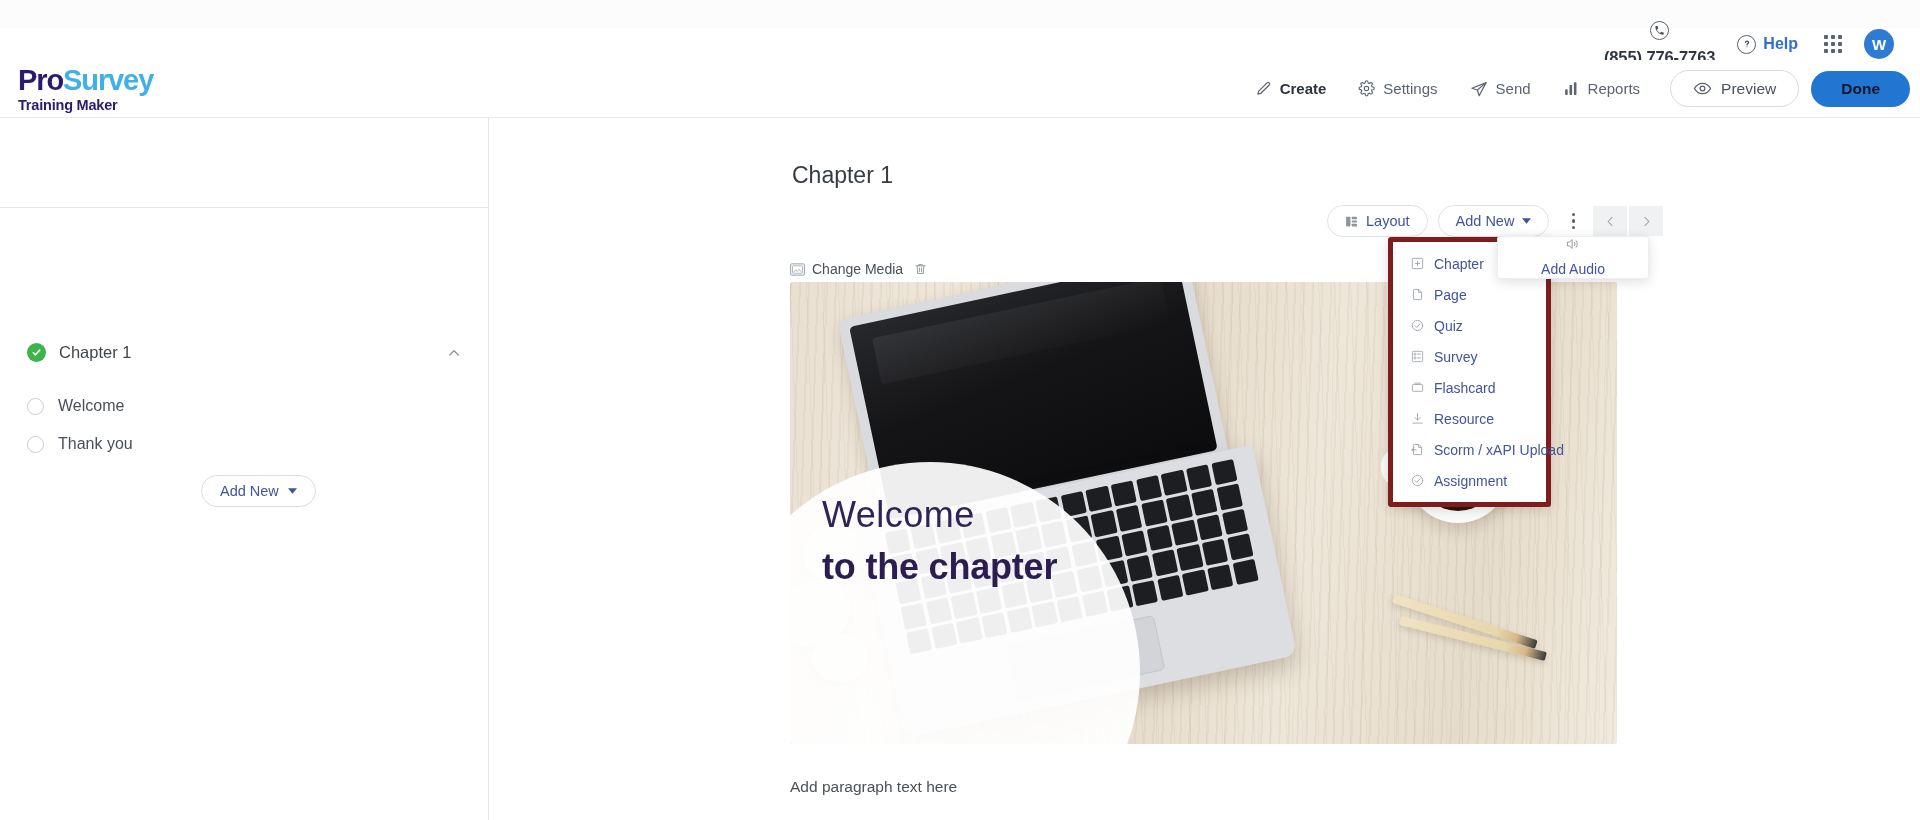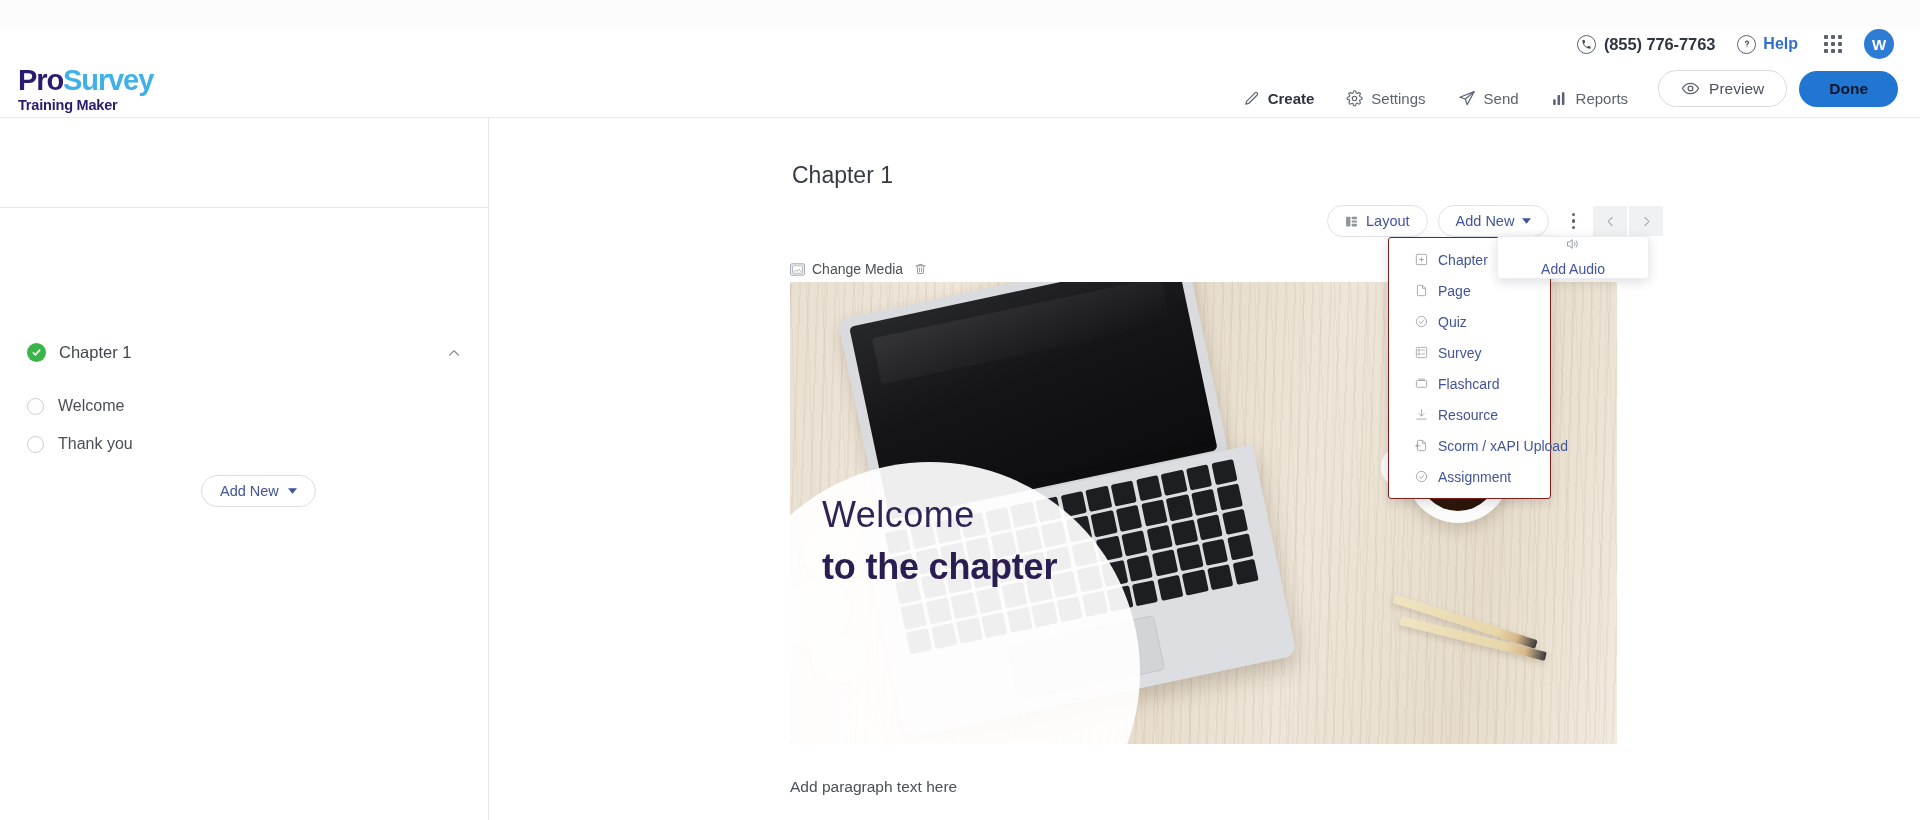--- a/index.html
+++ b/index.html
@@ -15,21 +15,21 @@
   .util-strip {
     position:absolute; left:0; top:0; width:1920px; height:28px;
     background:#fcfcfd;
   }
   .topbar {
     position:absolute; left:0; top:28px; width:1920px; height:32px;
     background:#ffffff;
     display:flex; align-items:center; justify-content:flex-end;
     padding-right:26px; gap:0px;
   }
-  .phone-block { display:flex; align-items:center; gap:8px; margin-right:22px; }
+  .phone-block { display:flex; align-items:center; gap:8px; margin-right:22px;flex-direction:column; }
   .phone-num { font-size:16.5px; color:#2f3542; font-weight:700; letter-spacing:-0.1px;}
   .help-block { display:flex; align-items:center; gap:7px; margin-right:26px; cursor:pointer;}
   .help-txt { font-size:16px; color:#2f6fd0; font-weight:700;}
   .grid-icon { display:grid; grid-template-columns:repeat(3,4px); grid-gap:3px; margin-right:22px; cursor:pointer;}
   .grid-icon i { width:4px;height:4px;background:#5b6270;border-radius:1px;display:block;}
   .avatar {
     width:30px;height:30px;border-radius:50%;background:#2e7bd4;color:#fff;
     display:flex;align-items:center;justify-content:center;font-size:15px;font-weight:700;
     cursor:pointer;
   }
@@ -40,21 +40,21 @@
   .brandrow {
     position:absolute; left:0; top:60px; width:1920px; height:58px;
     border-bottom:1px solid #e8e9ec; background:#fff;
   }
   .logo { position:absolute; left:18px; top:6px; line-height:1; cursor:pointer;}
   .logo .l1 { font-size:29px; font-weight:800; letter-spacing:-1.1px; }
   .logo .l1 .a { color:#2b1a6e; }
   .logo .l1 .b { color:#3fb1e8; }
   .logo .l2 { font-size:14.5px; font-weight:700; color:#2b1a6e; letter-spacing:-0.2px; margin-top:3px;}
 
-  .mainnav { position:absolute; right:22px; top:10px; display:flex; align-items:flex-end; gap:0; }
+  .mainnav { position:absolute; right:10px; top:10px; display:flex; align-items:center; gap:0; }
   .navitem { display:flex; align-items:center; gap:8px; padding:0 16px; cursor:pointer; }
   .navitem .lbl { font-size:15px; color:#5c6370; }
   .navitem.active .lbl { color:#2c3240; font-weight:700; }
   .btn-preview {
     display:flex;align-items:center;gap:9px;
     border:1px solid #d6dae1;border-radius:22px;padding:8px 22px;margin-left:14px;
     cursor:pointer;background:#fff;
   }
   .btn-preview .lbl { font-size:15.5px;color:#4b5260; }
   .btn-done {
@@ -104,22 +104,22 @@
   .tb-dots { width:26px;display:flex;flex-direction:column;align-items:center;gap:3.5px;margin:0 7px 0 11px;cursor:pointer;}
   .tb-dots i { width:3.2px;height:3.2px;border-radius:50%;background:#5d636e;display:block; }
   .arrow-btn {
     width:34px;height:30px;background:#f0f1f3;display:flex;align-items:center;justify-content:center;cursor:pointer;
   }
   .arrow-btn + .arrow-btn { margin-left:2px; }
 
   
   .dropdown {
     position:absolute;left:1388px;top:237px;width:163px;
-    background:#fff;border:1px solid #7f1d1d;border-radius:3px;
-    box-shadow:0 3px 12px rgba(0,0,0,.14); padding:6px 12px; z-index:30;
+    background:#fff;border:5px solid #7f1d1d;border-radius:3px;
+    box-shadow:0 3px 12px rgba(0,0,0,.14); padding:6px 4px; z-index:30;
   }
   .dd-item { display:flex;align-items:center;gap:10px;padding:7.5px 14px;cursor:pointer;}
   .dd-item .lbl { font-size:14px;color:#41549a;white-space:nowrap; }
   .submenu {
     position:absolute;left:1497px;top:236px;width:152px;height:43px;
     background:#fff;border:1px solid #eceef1;border-radius:3px;
     box-shadow:0 3px 12px rgba(0,0,0,.13);display:flex;align-items:center;padding:0 14px;gap:10px;
     z-index:40;cursor:pointer;flex-direction:column;
   }
   .submenu .lbl { font-size:14px;color:#41549a; }

